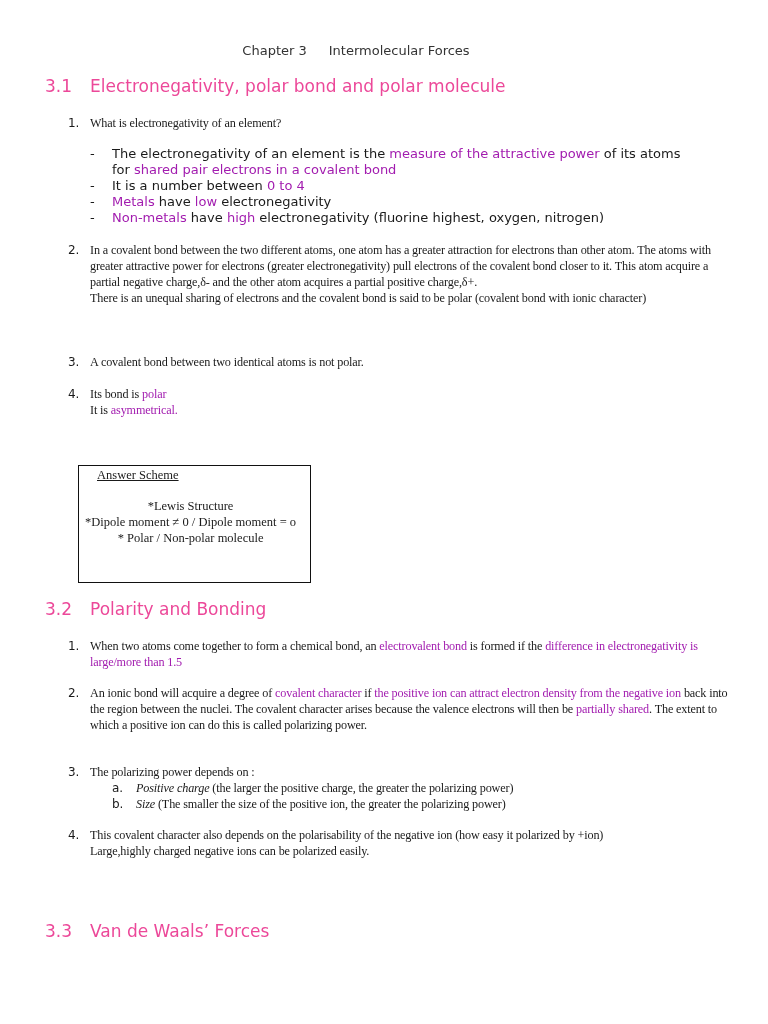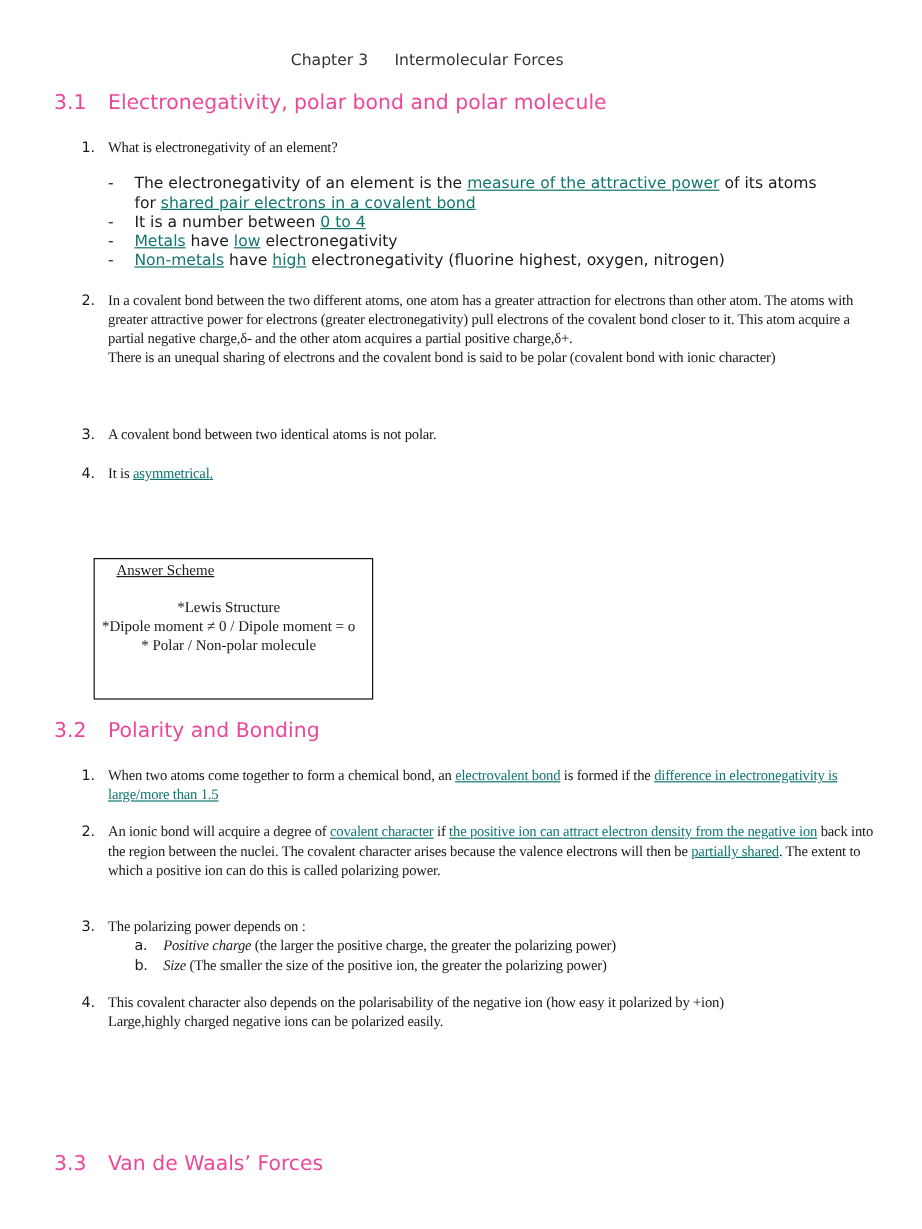--- a/index.html
+++ b/index.html
@@ -1,17 +1,17 @@
 <!DOCTYPE html>
 <html><head>
 <meta charset="utf-8">
 <style>
   html, body { margin: 0; padding: 0; background: #ffffff; }
   body { width: 768px; height: 1024px; position: relative; overflow: hidden; color: #1a1a1a; }
-  .red { color: #0f766e; text-decoration: underline; }
+  .red { color: #a21caf; }
   .abs { position: absolute; }
 
   .header { left: 0; width: 712px; top: 43px; text-align: center; font-family: "DejaVu Sans", sans-serif; font-size: 13px; color: #333; }
   .header .gap { display: inline-block; width: 22px; }
 
   .h2 { font-family: "DejaVu Sans", sans-serif; font-size: 17px; color: #ec4899; left: 45px; white-space: nowrap; }
   .h2 .num { display: inline-block; width: 45px; }
 
   .item { font-family: "Liberation Serif", serif; font-size: 12.2px; line-height: 16px; letter-spacing: -0.15px; color: #1a1a1a; }
   .item .n { position: absolute; left: 0; top: 0; font-family: "DejaVu Sans", sans-serif; font-size: 12px; }
@@ -74,20 +74,21 @@
 </div>
 
 <div class="abs item" style="left:68px; top:354px; width:660px; height:16px;">
   <span class="n">3.</span>
   <span class="body">A covalent bond between two identical atoms is not polar.</span>
 </div>
 
 <div class="abs item" style="left:68px; top:386px; width:660px; height:70px;">
   <span class="n">4.</span>
   <div class="body">
+    <div><span>Its bond is </span><span class="red">polar</span></div>
     <div><span>It is </span><span class="red">asymmetrical</span><span class="red">.</span></div>
   </div>
 </div>
 
 <div class="abs answer-box">
   <span class="title">Answer Scheme</span>
   <div class="lines">
     <div>*Lewis Structure</div>
     <div>*Dipole moment ≠ 0 / Dipole moment = o</div>
     <div>* Polar / Non-polar molecule</div>
@@ -120,15 +121,15 @@
 </div>
 
 <div class="abs item" style="left:68px; top:827px; width:660px; height:34px;">
   <span class="n">4.</span>
   <div class="body">
     <div>This covalent character also depends on the polarisability of the negative ion (how easy it polarized by +ion)</div>
     <div>Large,highly charged negative ions can be polarized easily.</div>
   </div>
 </div>
 
-<div class="abs h2" style="top:960px;">
+<div class="abs h2" style="top:921px;">
   <span class="num">3.3</span><span>Van de Waals’ Forces</span>
 </div>
 
 </body></html>

